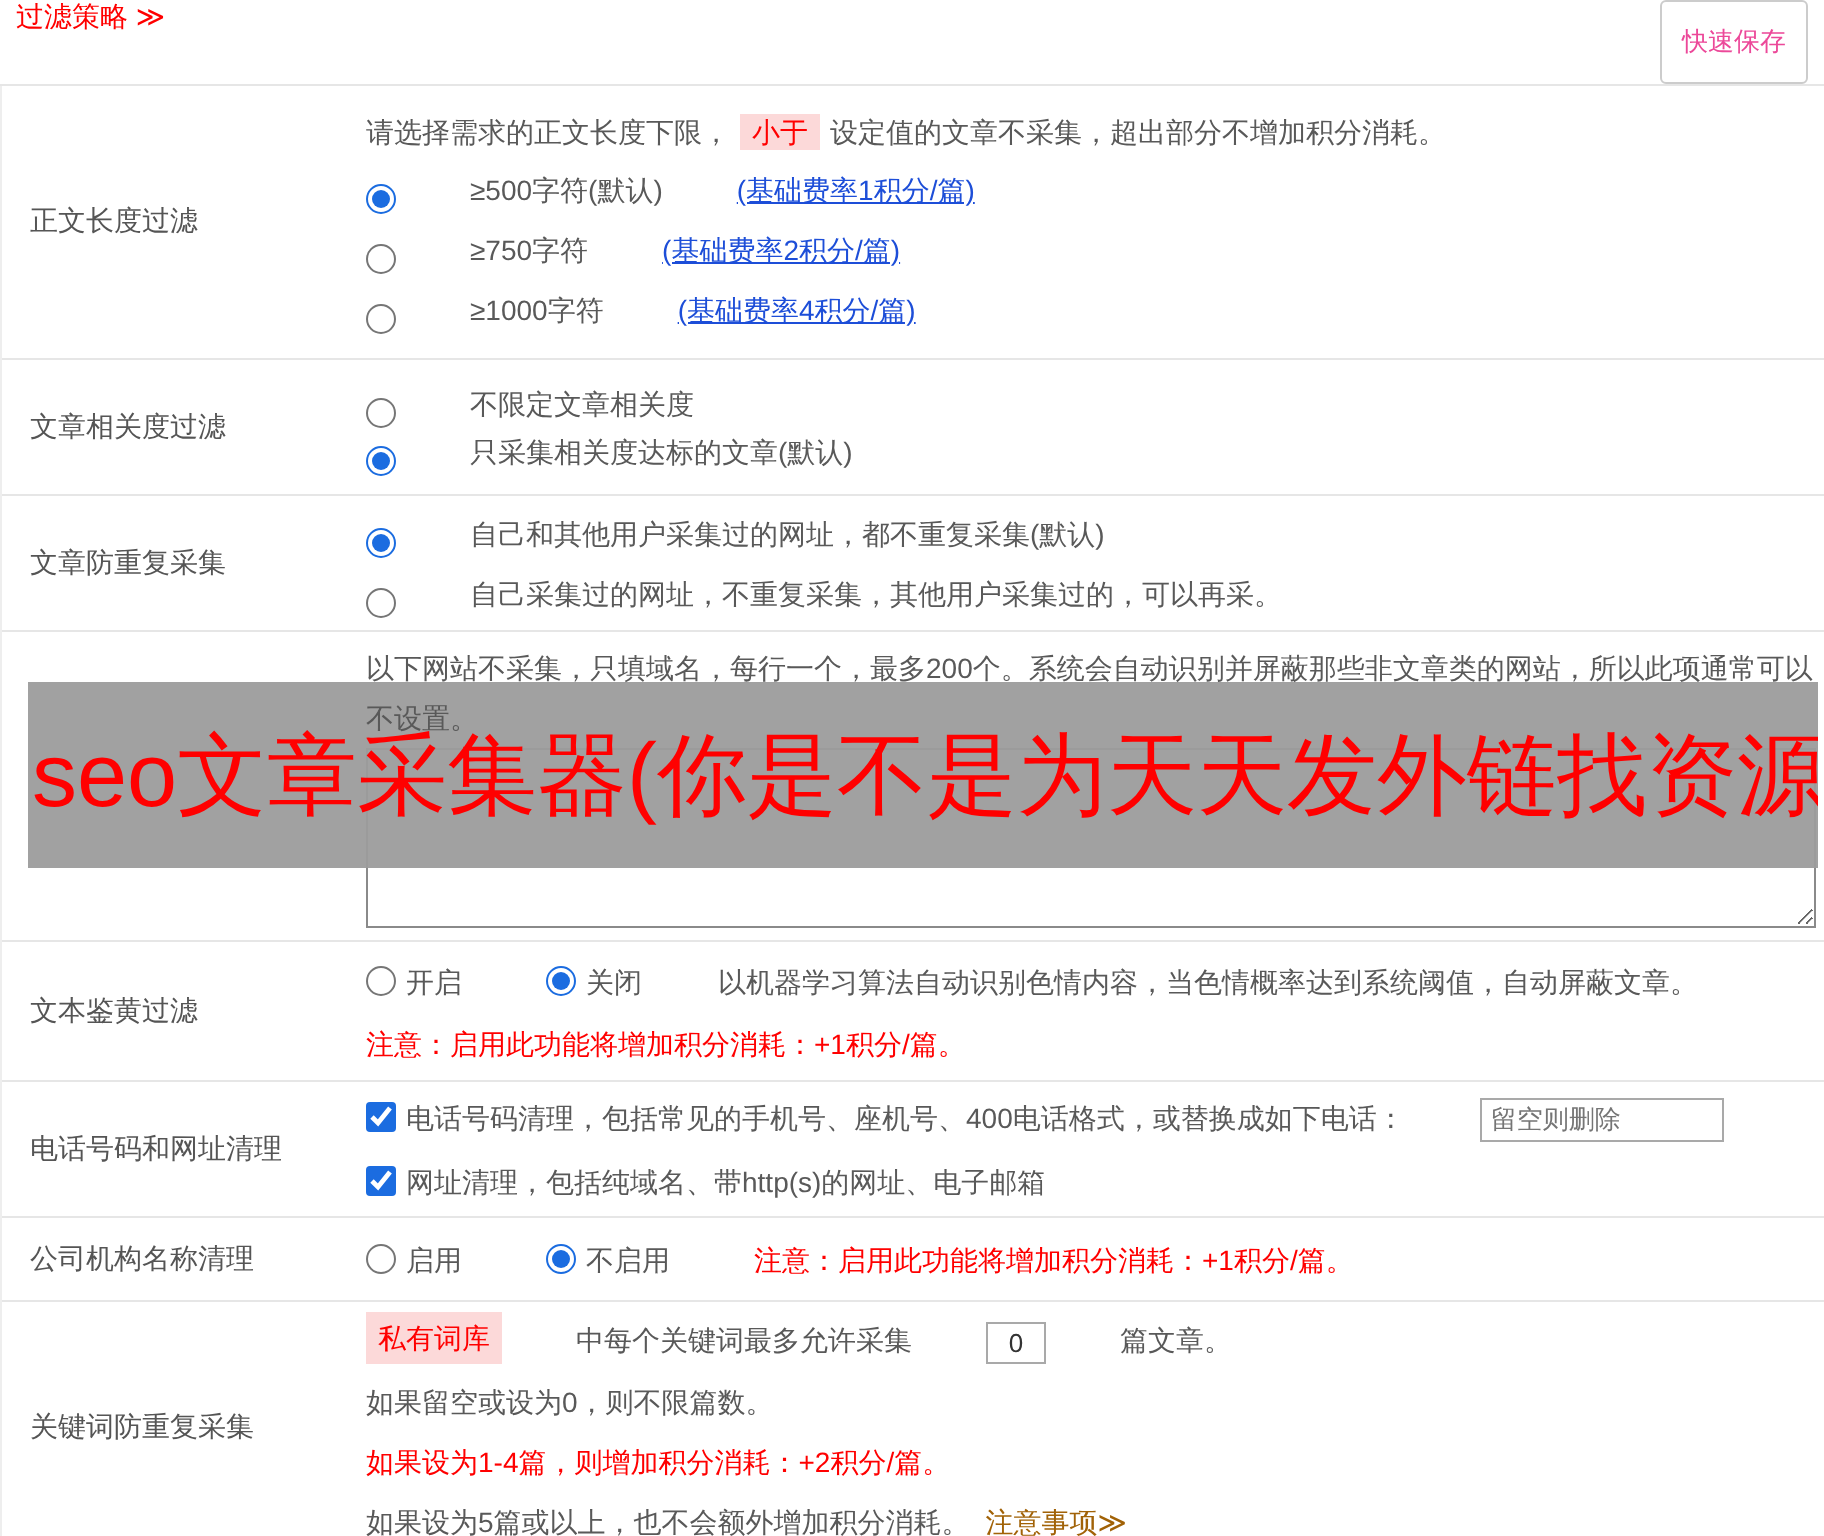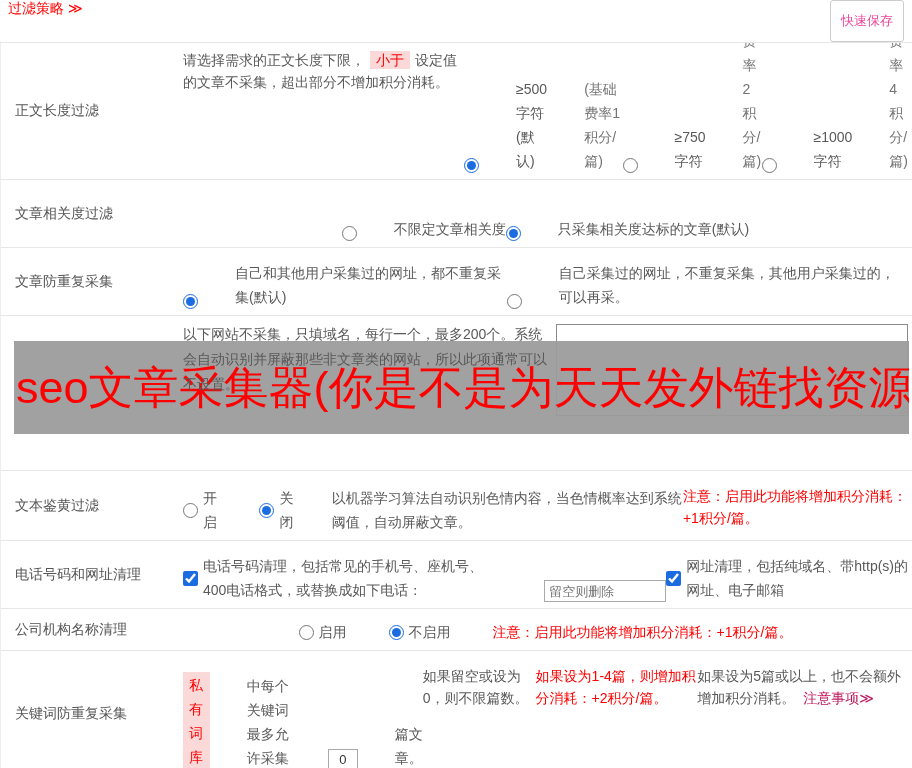--- a/index.html
+++ b/index.html
@@ -23,36 +23,36 @@
   .row { display:flex; border-bottom:1px solid #e6e6e6; overflow:hidden; }
   .row:last-child { border-bottom:none; }
   .h137{height:137px}.h68{height:68px}.h155{height:155px}.h70{height:70px}
   .h42{height:42px}.h125{height:125px}
   .label-cell {
     width:170px; flex-shrink:0; padding-left:14px;
     display:flex; align-items:center; color:#555;
   }
   .content-cell {
     flex:1; padding:6px 4px 6px 12px;
-    display:flex; justify-content:center;
+    display:flex; flex-direction:column; justify-content:center;
   }
   .gap6 > * + * { margin-top:6px; }
   .gap8 > * + * { margin-top:8px; }
   .line { line-height:22px; }
   .opt-line { display:flex; align-items:flex-end; line-height:24px;gap:32px; }
   .opt-line label { display:flex; align-items:center; cursor:pointer; }
   input[type=radio], input[type=checkbox] {
     accent-color:#1b6ce0; width:15px; height:15px; margin-right:5px; flex-shrink:0;
   }
   .sp10 { margin-left:10px; }
   .sp6  { margin-left:6px; }
   .red { color:#f00; }
-  .note-red { color:#737373; margin-left:5px; }
+  .note-red { color:#1d4ed8; text-decoration:underline; margin-left:5px; }
   .hl { background:#fcd9d9; color:#f00; padding:1px 6px; margin:0 5px; }
-  .link { color:#be185d; cursor:pointer; margin-left:8px; }
+  .link { color:#a16207; cursor:pointer; margin-left:8px; }
   .blacklist-desc { position:relative; z-index:11; line-height:25px; }
   .blacklist-textarea {
     display:block; width:100%; height:92px; margin-top:2px;
     border:1px solid #8a8a8a; background:#fff; resize:both;
     font-family:inherit; font-size:13px; padding:4px;
   }
   .phone-input {
     width:122px; height:22px; border:1px solid #a9a9a9; padding:0 4px;
     font-size:13px; margin-left:6px; font-family:inherit; color:#000000;
   }

